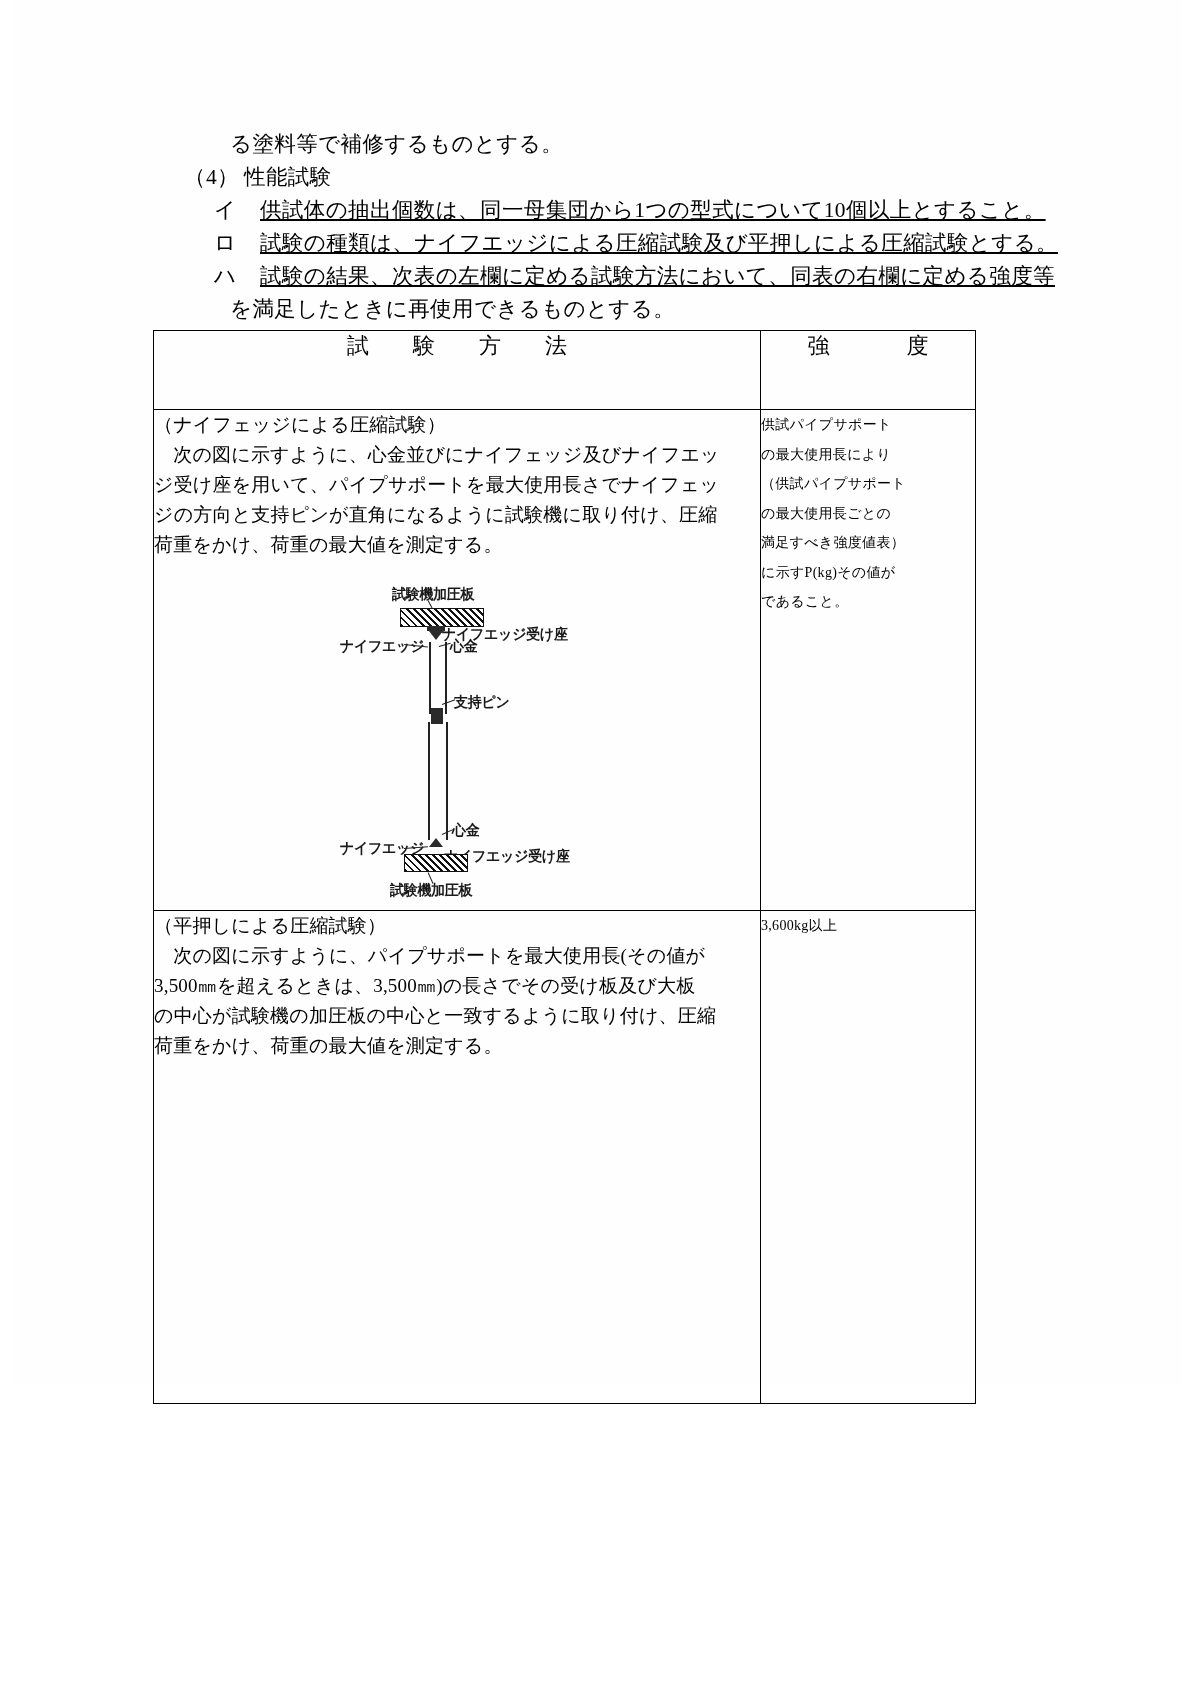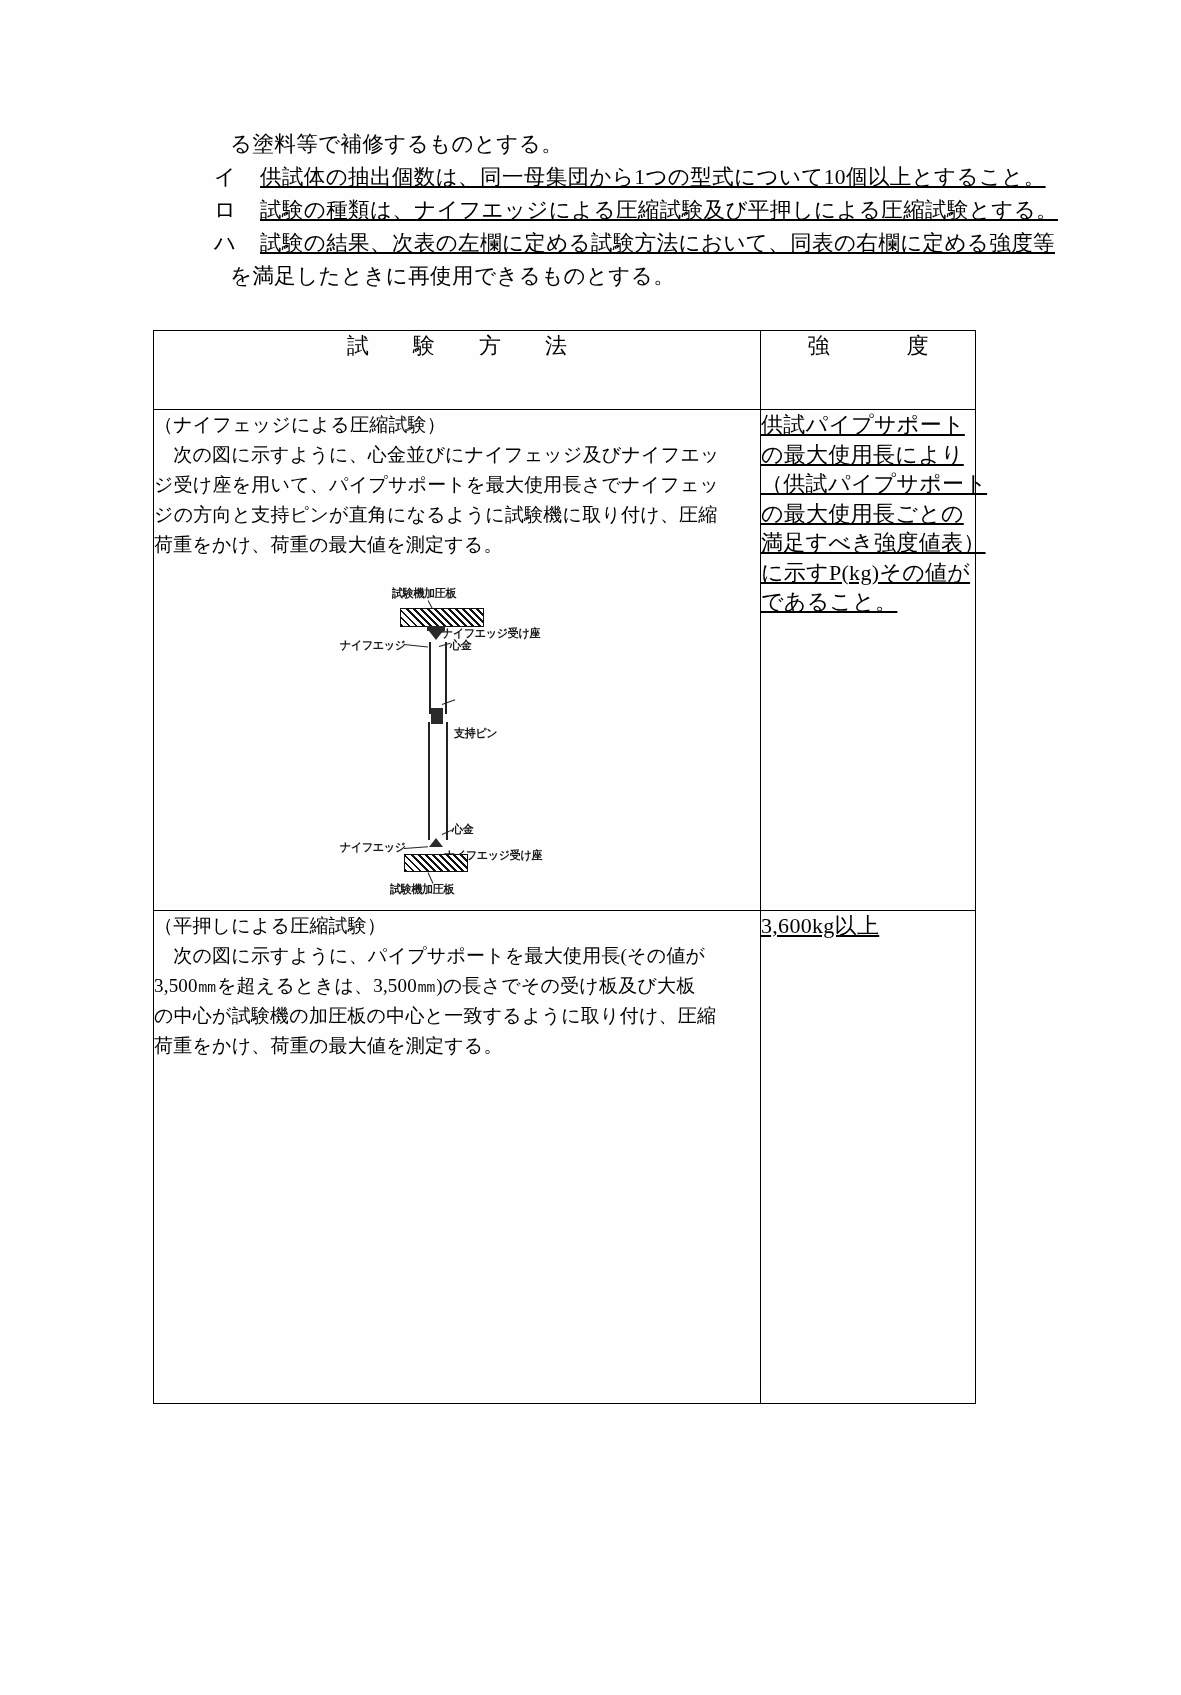--- a/index.html
+++ b/index.html
@@ -87,40 +87,39 @@
     padding: 22px 14px 14px 16px;
   }
   .body-line {
     font-size: 19px;
     line-height: 30px;
     letter-spacing: 0.2px;
     white-space: pre;
   }
 
   .strength-line {
-    font-size: 22px;
+    font-size: 14px;
     line-height: 29.5px;
     letter-spacing: 0.3px;
     white-space: pre;
-    text-decoration: underline;
   }
 
   .row1-method { height: 500px; }
   .row2-method { height: 492px; }
 
   
   .figure {
     margin: 26px auto 0 auto;
     width: 250px;
     height: 320px;
     position: relative;
   }
   .fig-label {
     position: absolute;
-    font-size: 11px;
+    font-size: 14px;
     font-family: "DejaVu Sans", sans-serif;
     font-weight: bold;
     color: #1a1a1a;
     white-space: nowrap;
     letter-spacing: -0.3px;
     transform: scaleY(1.05);
   }
   .hatch-plate {
     position: absolute;
     background:
@@ -155,20 +154,21 @@
 </style>
 </head>
 <body>
 
 <div class="page">
 
   <div class="intro">
 
     <div class="line ind-1">る塗料等で補修するものとする。</div>
 
+    <div class="line ind-2"><span class="marker-paren">（4）</span><span>性能試験</span></div>
 
     <div class="line ind-3"><span class="marker">イ</span><span>供試体の抽出個数は、同一母集団から1つの型式について10個以上とすること。</span></div>
 
     <div class="line ind-3"><span class="marker">ロ</span><span>試験の種類は、ナイフエッジによる圧縮試験及び平押しによる圧縮試験とする。</span></div>
 
     <div class="line ind-3"><span class="marker">ハ</span><span>試験の結果、次表の左欄に定める試験方法において、同表の右欄に定める強度等</span></div>
 
     <div class="line ind-4">を満足したときに再使用できるものとする。</div>
   </div>
 
@@ -208,21 +208,21 @@
 
             <div class="fig-label" style="left:8px; top:52px;">ナイフエッジ</div>
             <div class="fig-leader" style="left:72px; top:58px; width:24px; transform:rotate(6deg);"></div>
 
             <div class="fig-label" style="left:118px; top:52px;">心金</div>
             <div class="fig-leader" style="left:107px; top:60px; width:12px; transform:rotate(-16deg);"></div>
 
             <div class="fig-pipe-outer" style="left:97px; top:56px; width:14px; height:72px;"></div>
             <div class="fig-block" style="left:99px; top:122px; width:12px; height:16px;"></div>
 
-            <div class="fig-label" style="left:122px; top:108px;margin-top:32px;">支持ピン</div>
+            <div class="fig-label" style="left:122px; top:108px;">支持ピン</div>
             <div class="fig-leader" style="left:110px; top:118px; width:14px; transform:rotate(-20deg);"></div>
 
             <div class="fig-pipe-outer" style="left:96px; top:136px; width:16px; height:118px;"></div>
 
             <div class="fig-label" style="left:120px; top:236px;">心金</div>
             <div class="fig-leader" style="left:110px; top:248px; width:12px; transform:rotate(-24deg);"></div>
 
             <div class="fig-wedge" style="left:97px; top:252px; border-top:0; border-bottom:9px solid #2a2a2a;"></div>
 
             <div class="fig-label" style="left:8px; top:254px;">ナイフエッジ</div>

